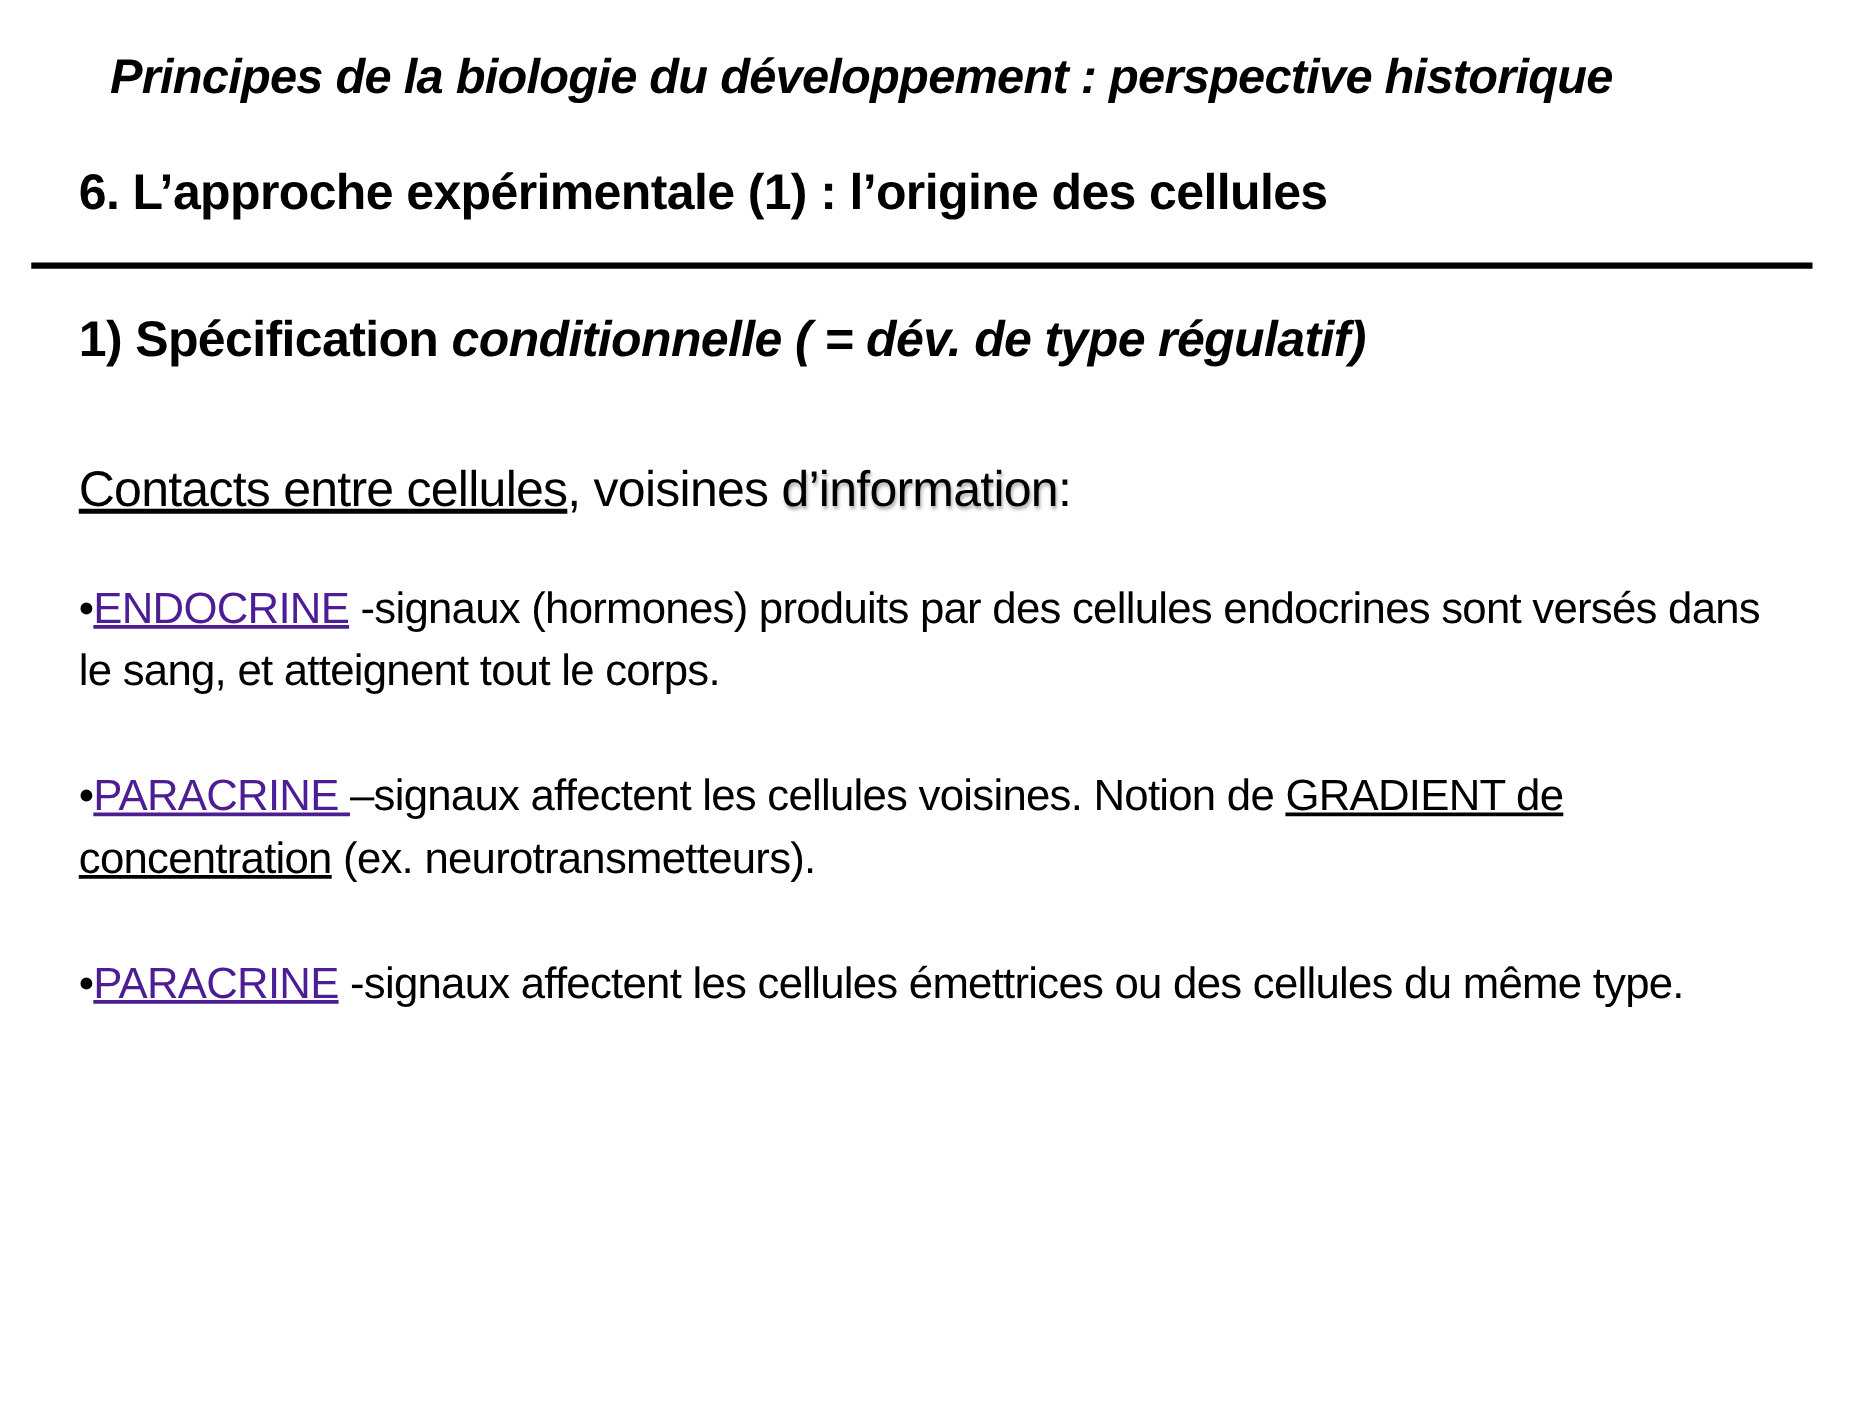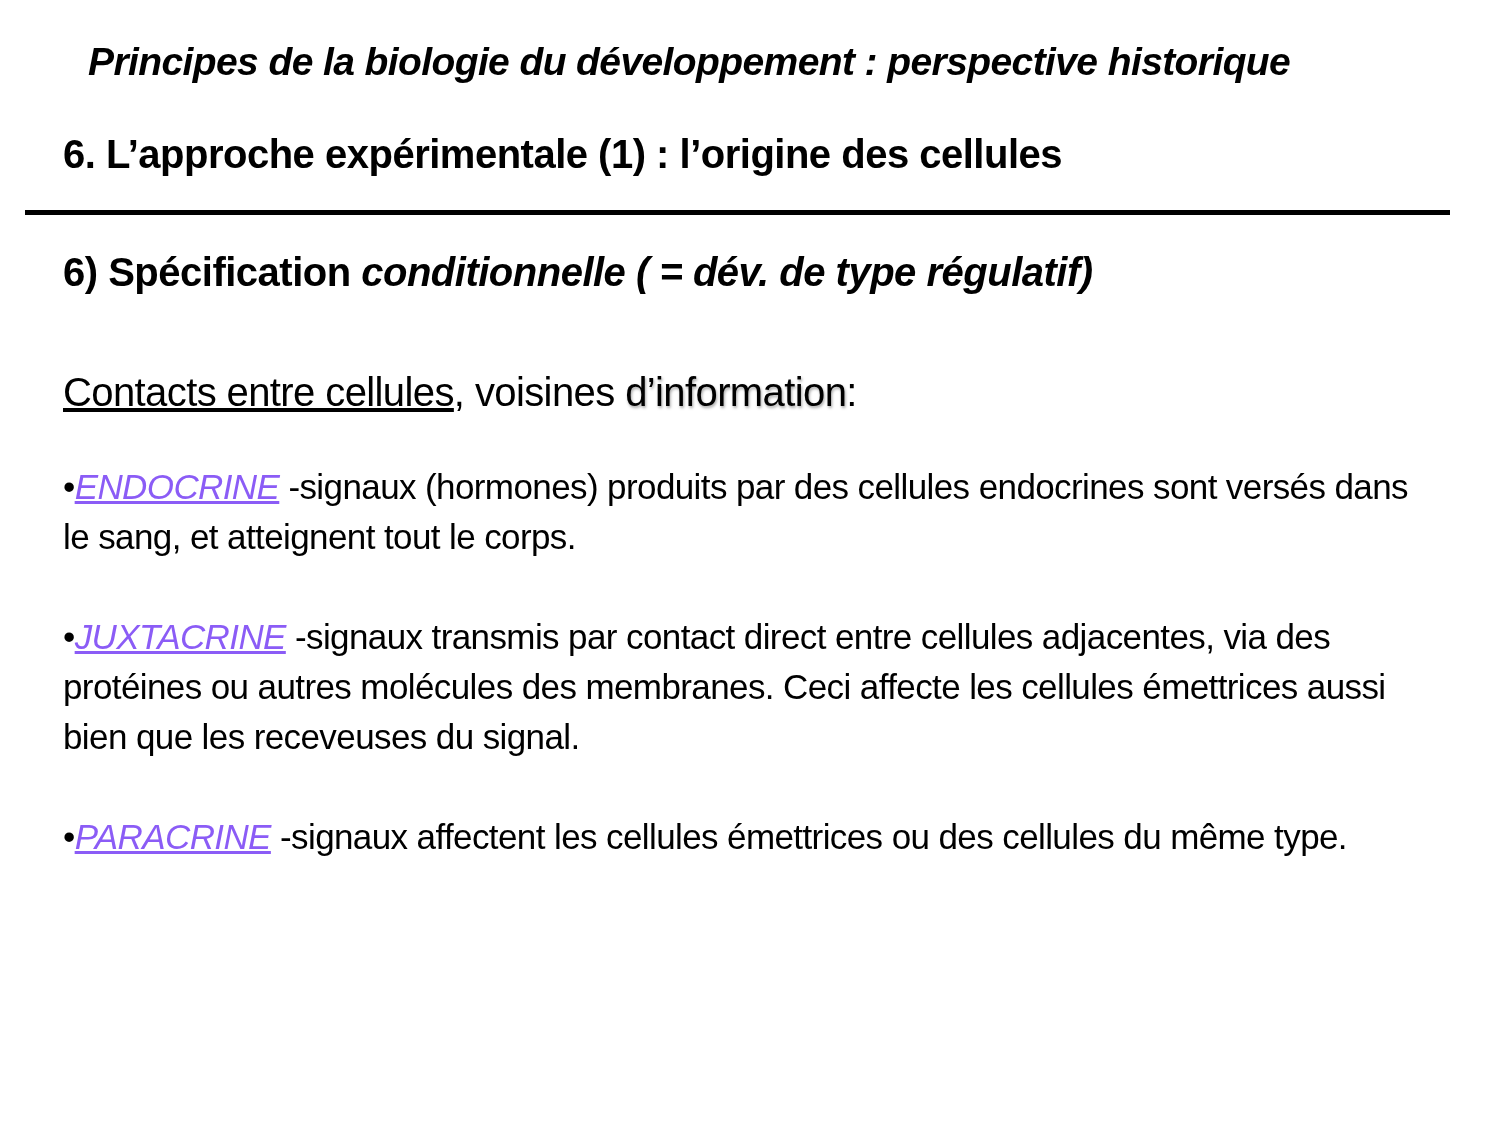--- a/index.html
+++ b/index.html
@@ -27,41 +27,41 @@
     .contacts {
       position: absolute; left: 63px; top: 370px;
       font-size: 40px; letter-spacing: -0.6px; white-space: nowrap;
     }
     .contacts .ul { text-decoration: underline; }
     .contacts .shadow { text-shadow: 1px 2px 3px rgba(0,0,0,0.35); }
     .items { position: absolute; left: 63px; top: 462px; width: 1380px; }
     .item {
       font-size: 35px; line-height: 50px; letter-spacing: -0.6px; margin-bottom: 50px;
     }
-    .item .term { color: #8b5cf6; font-style: italic; text-decoration: underline; }
+    .item .term { color: #4c1d95; text-decoration: underline; }
     .item .ul { text-decoration: underline; }
   </style>
 </head>
 <body>
 
 <div class="doc-title">Principes de la biologie du développement : perspective historique</div>
 <div class="section-title">6. L’approche expérimentale (1) : l’origine des cellules</div>
 <div class="rule"></div>
 
 <div class="spec-title">
-  <span>6) Spécification </span><span class="ital">conditionnelle ( = dév. de type régulatif)</span>
+  <span>1) Spécification </span><span class="ital">conditionnelle ( = dév. de type régulatif)</span>
 </div>
 
 <div class="contacts">
   <span class="ul">Contacts entre cellules</span><span>, voisines </span><span class="shadow">d’information</span><span>:</span>
 </div>
 
 <div class="items">
   <div class="item">
     <span>•</span><span class="term">ENDOCRINE</span><span> -signaux (hormones) produits par des cellules endocrines sont versés dans le sang, et atteignent tout le corps.</span>
   </div>
   <div class="item">
-    <span>•</span><span class="term">JUXTACRINE</span><span> -signaux transmis par contact direct entre cellules adjacentes, via des protéines ou autres molécules des membranes. Ceci affecte les cellules émettrices aussi bien que les receveuses du signal.</span>
+    <span>•</span><span class="term">PARACRINE </span><span> –signaux affectent les cellules voisines. Notion de </span><span class="ul">GRADIENT de concentration</span><span> (ex. neurotransmetteurs).</span>
   </div>
   <div class="item">
     <span>•</span><span class="term">PARACRINE</span><span> -signaux affectent les cellules émettrices ou des cellules du même type.</span>
   </div>
 </div>
 
 </body></html>

